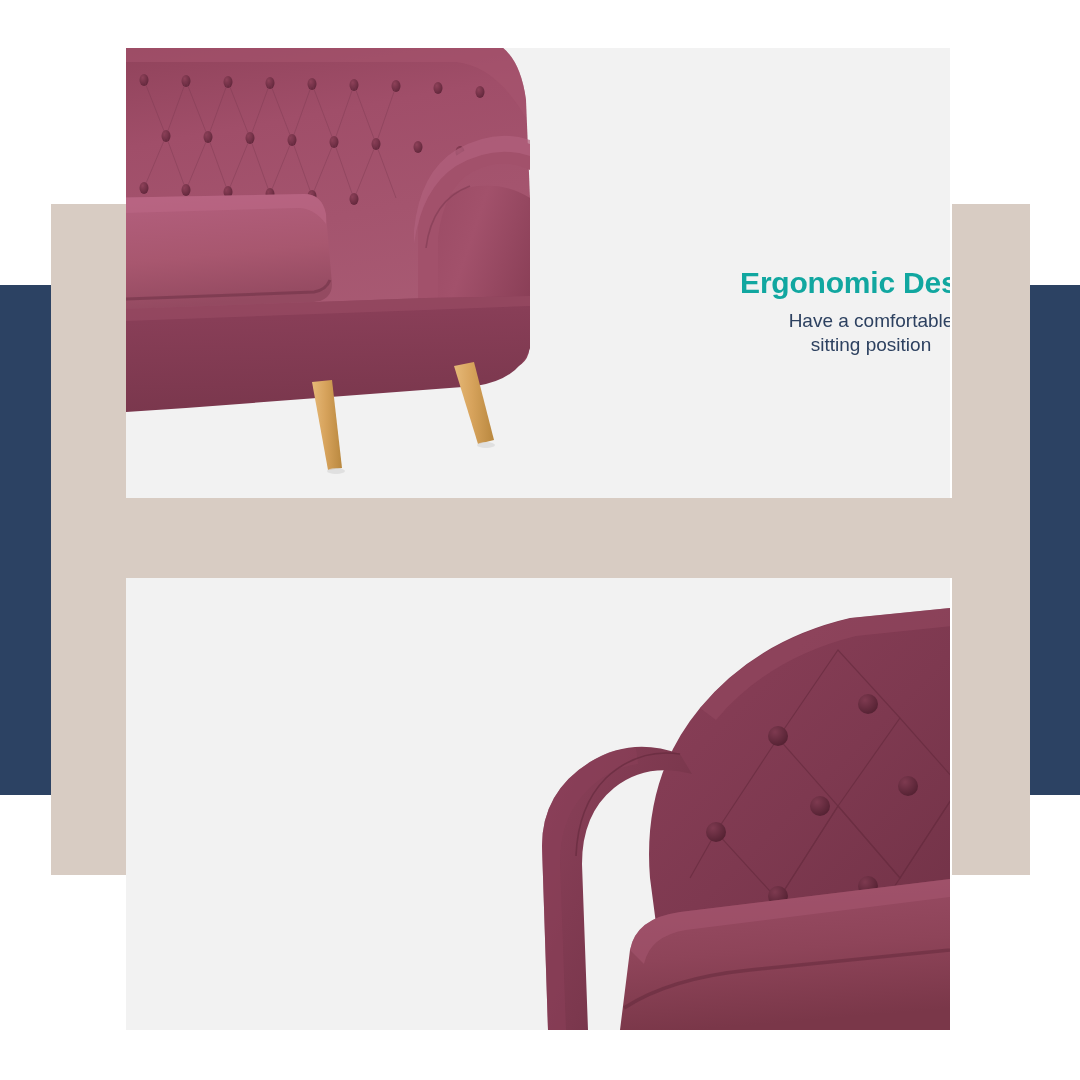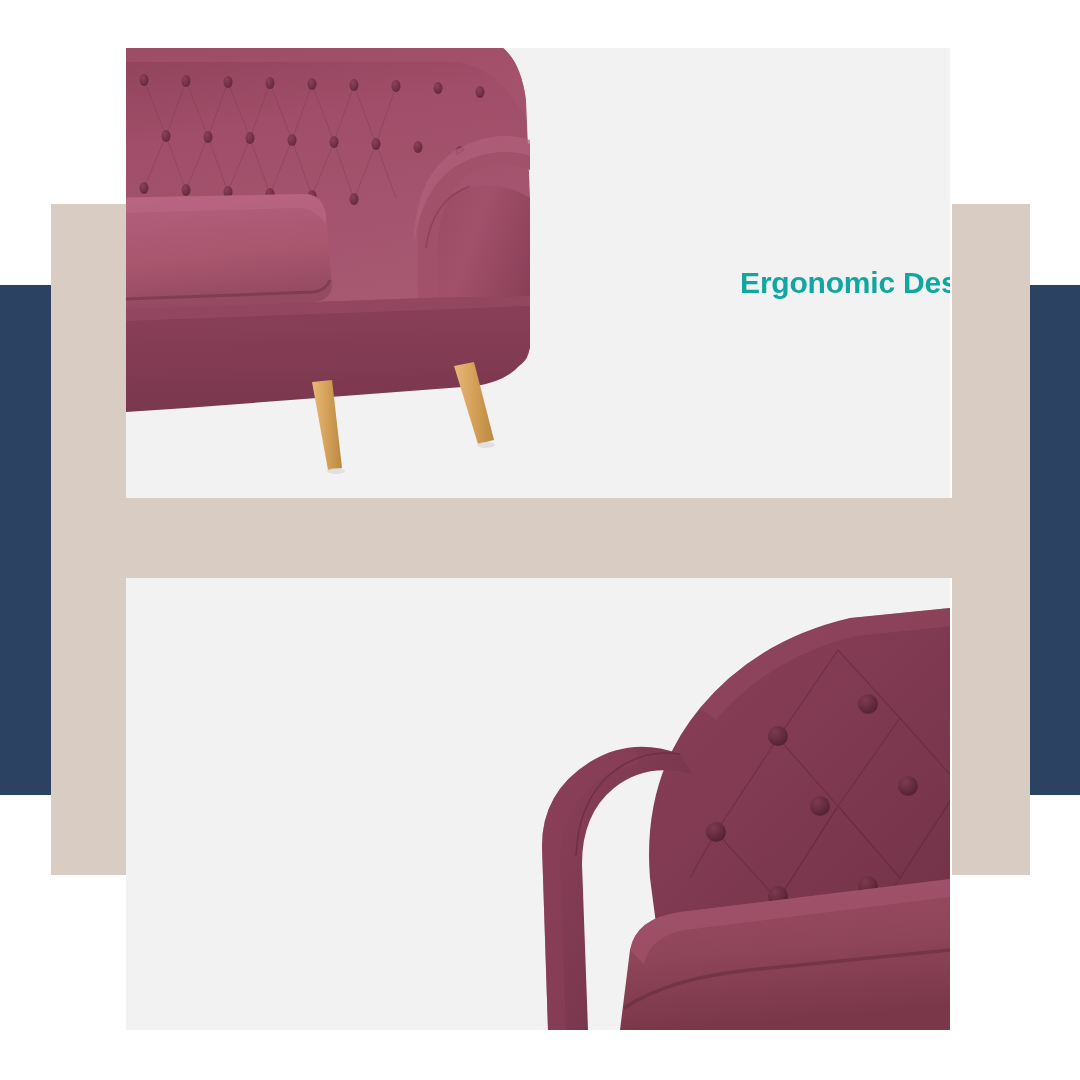--- a/index.html
+++ b/index.html
@@ -246,20 +246,24 @@
         <path d="M 186 334 L 206 332 L 216 420 L 202 422 Z" fill="url(#legGrad)"></path>
         <path d="M 328 318 L 348 314 L 368 392 L 352 396 Z" fill="url(#legGrad)"></path>
 
         <ellipse cx="210" cy="423" rx="9" ry="3" fill="#D8D8D8" opacity="0.7"></ellipse>
         <ellipse cx="360" cy="397" rx="9" ry="3" fill="#D8D8D8" opacity="0.7"></ellipse>
       </g>
     </svg>
 
     <div class="feature-text feature-text-top">
       <h2 class="feature-title">Ergonomic Design</h2>
+      <p class="feature-desc">
+        <span>Have a comfortable</span><br>
+        <span>sitting position</span>
+      </p>
     </div>
   </div>
 
   <div class="panel panel-bottom">
 
     <svg class="sofa-art sofa-bottom" viewBox="0 0 430 452" preserveAspectRatio="xMinYMin slice">
       <defs>
         <linearGradient id="cuBack" x1="0.1" y1="0" x2="0.9" y2="1">
           <stop offset="0%" stop-color="#8A3F58"></stop>
           <stop offset="45%" stop-color="#7E3950"></stop>

